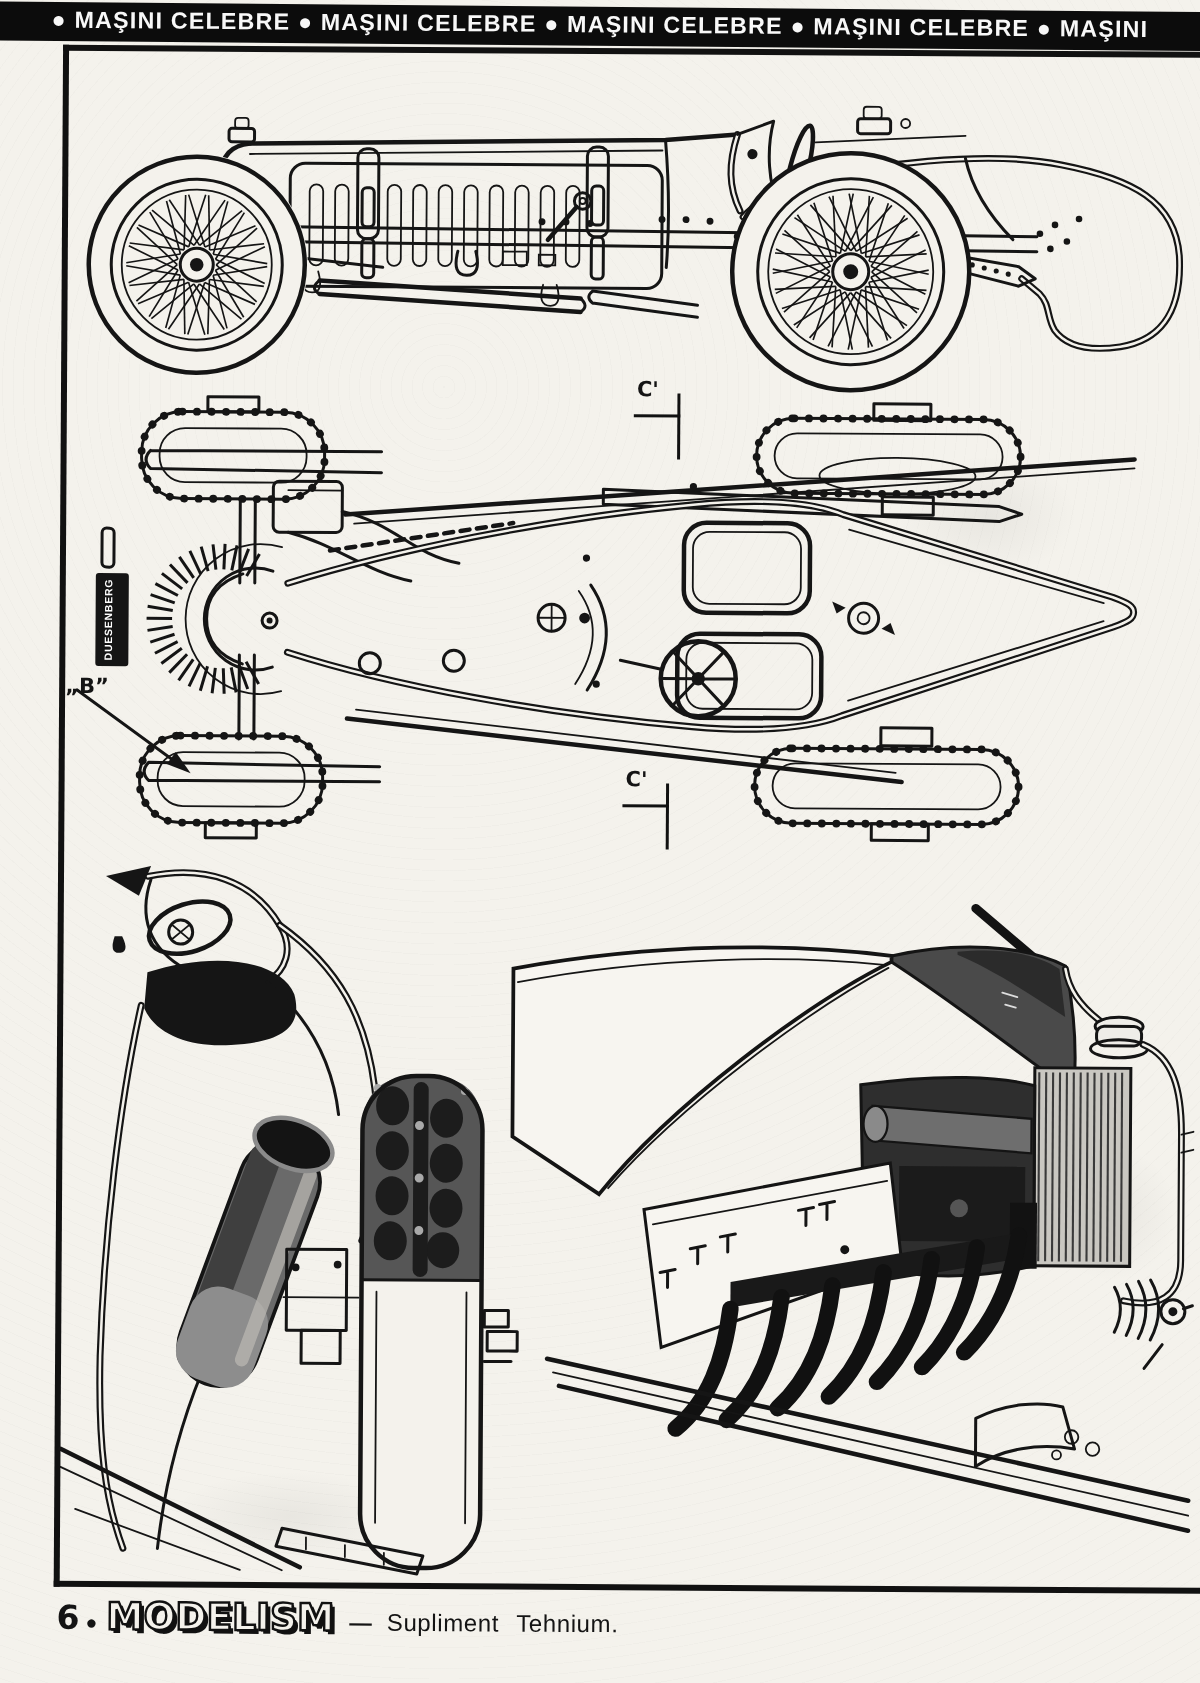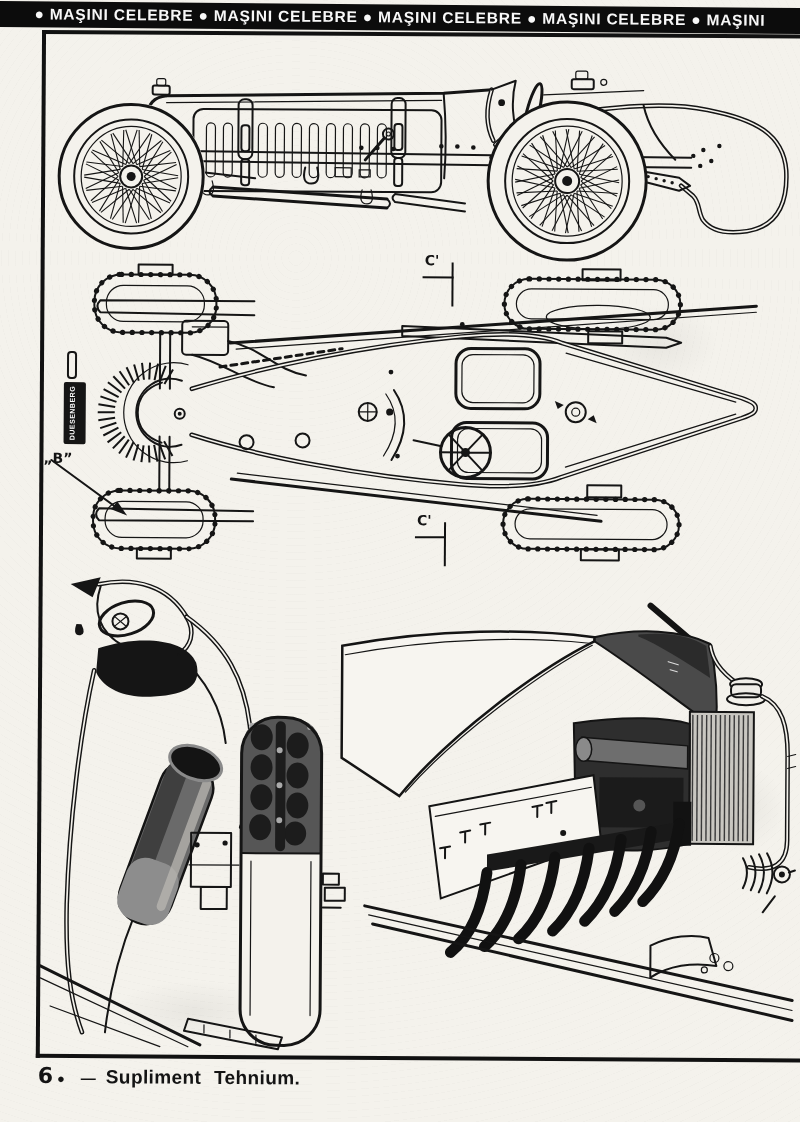--- a/index.html
+++ b/index.html
@@ -41,21 +41,21 @@
   .blabel{position:absolute;font-weight:bold;font-size:14px;font-family:"DejaVu Sans",sans-serif;}
   
   .footer{position:absolute;left:44px;top:1063px;display:flex;align-items:baseline;}
   .footer .num{font-weight:bold;font-size:22px;font-family:"DejaVu Sans",sans-serif;}
   .footer .bul{font-size:13px;margin:0 6px 0 4px;}
   .footer .logo{
     font-family:"DejaVu Sans",sans-serif;font-weight:bold;font-size:25px;letter-spacing:0px;
     color:#f4f2ec;-webkit-text-stroke:1.6px #111;text-shadow:2.5px 2.5px 0 #111,1px 1px 0 #111;
   }
   .footer .dash{font-weight:bold;font-size:15px;margin:0 10px;}
-  .footer .sup{font-weight:bold;font-size:19px;word-spacing:7px;letter-spacing:.4px;}
+  .footer .sup{font-weight:normal;font-size:16px;word-spacing:7px;letter-spacing:.4px;}
 </style>
 </head>
 <body>
 
 <div class="band">
   <span>● MAŞINI CELEBRE ● MAŞINI CELEBRE ● MAŞINI CELEBRE ● MAŞINI CELEBRE ● MAŞINI</span>
 </div>
 
 <div class="sheet">
 
@@ -557,17 +557,18 @@
   <div class="cmark" style="left:418px;top:510px;">
     <span class="t">C'</span>
     <span class="h"></span>
     <span class="v"></span>
   </div>
   <div class="blabel" style="left:46px;top:450px;">„B”</div>
 
   <div class="footer">
     <span class="num">6</span>
     <span class="bul">●</span>
+    <span class="logo">MODELISM</span>
     <span class="dash">—</span>
     <span class="sup">Supliment Tehnium.</span>
   </div>
 
 </div>
 
 </body></html>

